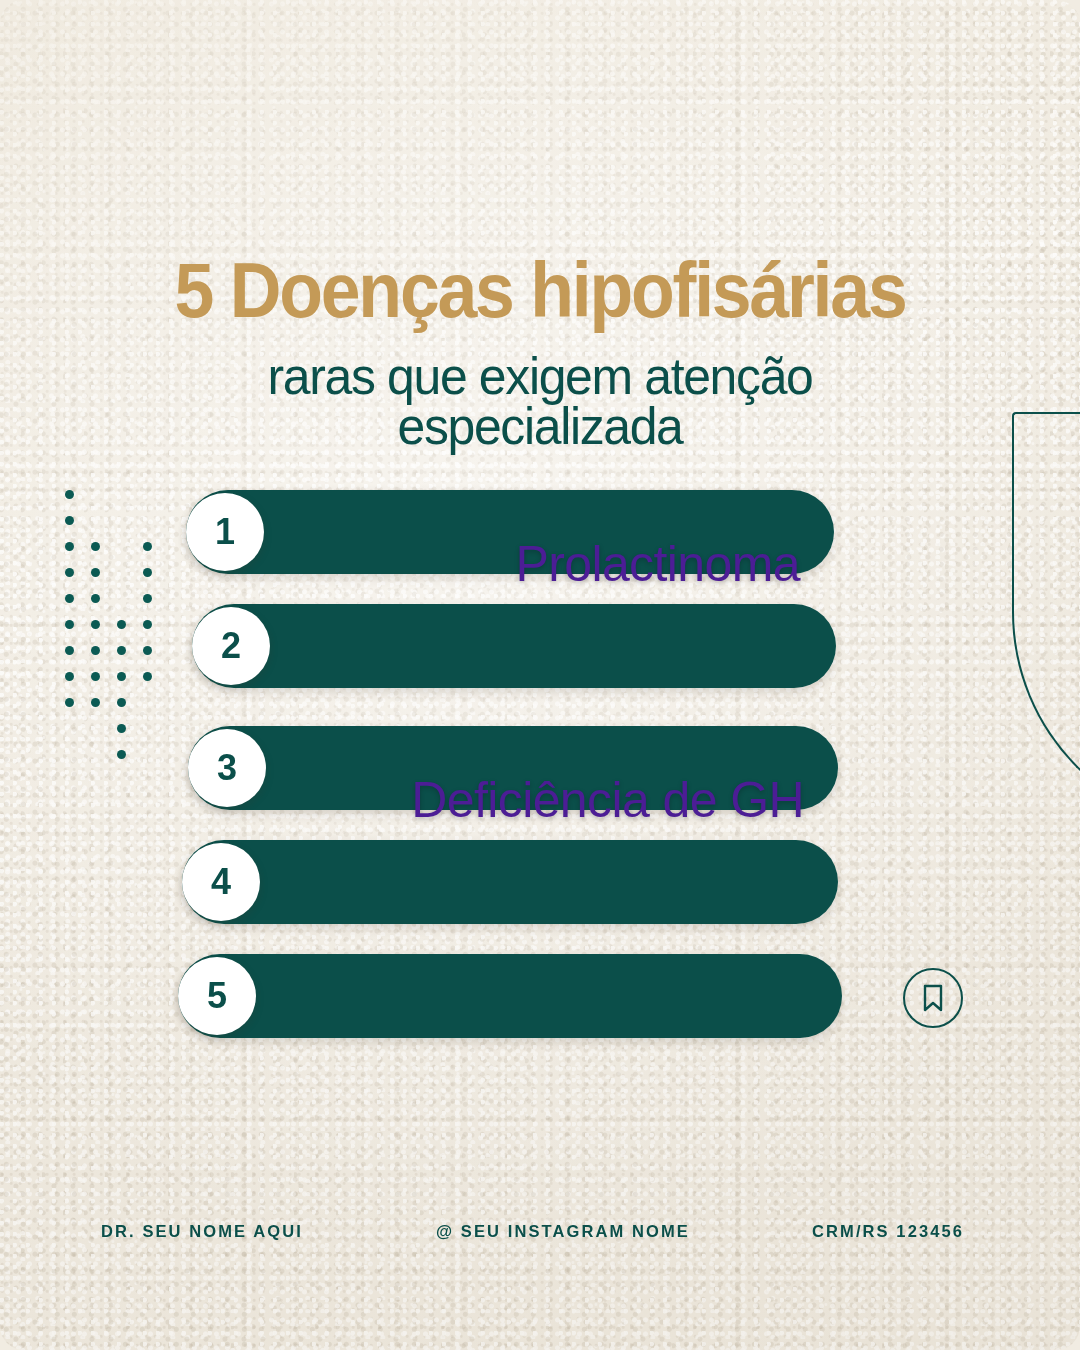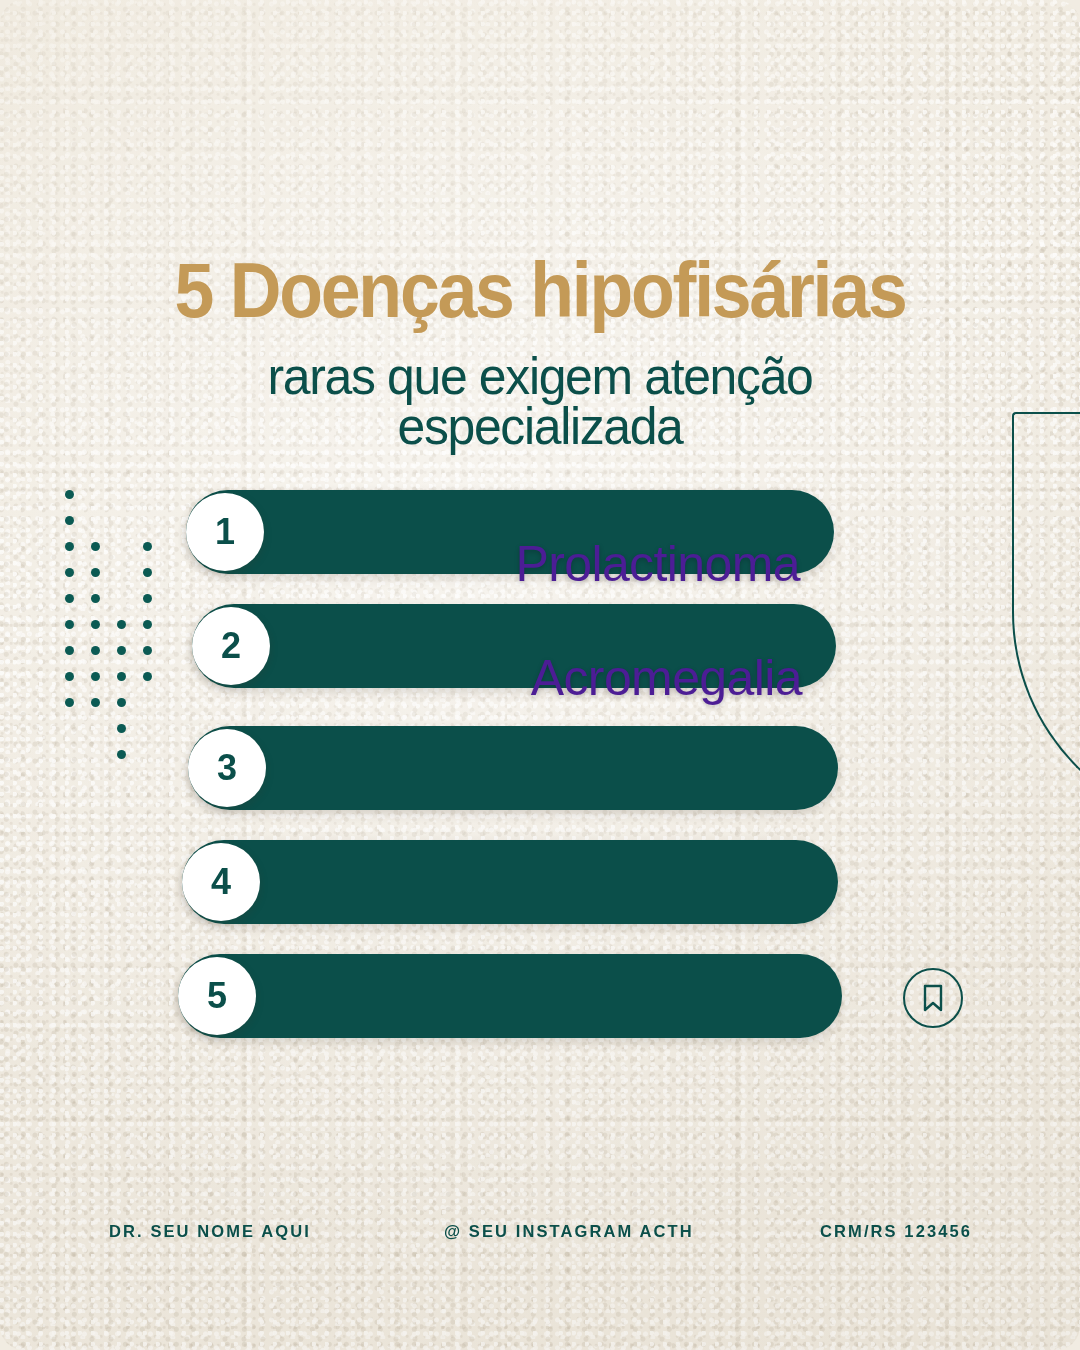--- a/index.html
+++ b/index.html
@@ -94,21 +94,21 @@
 
   
   .bookmark{
     position:absolute;left:903px;top:968px;width:56px;height:56px;
     border:2.5px solid #0b4f4a;border-radius:50%;
     display:flex;align-items:center;justify-content:center;
   }
 
   
   .footer{
-    position:absolute;left:9px;top:1222px;width:976px;height:32px;
+    position:absolute;left:1px;top:1222px;width:976px;height:32px;
   }
   .foot-item{
     position:absolute;top:0;
     font-size:16.5px;font-weight:700;letter-spacing:2.1px;
     color:#0b4f4a;white-space:nowrap;
   }
   .f-left{left:100px;}
   .f-mid{left:435px;}
   .f-right{left:811px;}
 </style>
@@ -172,26 +172,26 @@
   <div class="list">
 
     <div class="row" style="left:186px;top:490px;width:648px;">
       <div class="pill" style="width:648px;"></div>
       <div class="pill-text">Prolactinoma</div>
       <div class="badge">1</div>
     </div>
 
     <div class="row" style="left:192px;top:604px;width:644px;">
       <div class="pill" style="width:644px;"></div>
-      <div class="pill-text">Acromegalia</div>
       <div class="badge">2</div>
     </div>
 
     <div class="row" style="left:188px;top:726px;width:650px;">
       <div class="pill" style="width:650px;"></div>
+      <div class="pill-text">Deficiência de GH</div>
       <div class="badge">3</div>
     </div>
 
     <div class="row" style="left:182px;top:840px;width:656px;">
       <div class="pill" style="width:656px;"></div>
       <div class="badge">4</div>
     </div>
 
     <div class="row" style="left:178px;top:954px;width:664px;">
       <div class="pill" style="width:664px;"></div>
@@ -201,17 +201,17 @@
   </div>
 
   <div class="bookmark">
     <svg width="24" height="28" viewBox="0 0 24 28" fill="none" aria-hidden="true">
       <path d="M4 2 H20 V26 L12 19 L4 26 Z" stroke="#0b4f4a" stroke-width="2.4" stroke-linejoin="round" fill="none"></path>
     </svg>
   </div>
 
   <div class="footer">
     <div class="foot-item f-left">DR. SEU NOME AQUI</div>
-    <div class="foot-item f-mid">@ SEU INSTAGRAM ACTH</div>
+    <div class="foot-item f-mid">@ SEU INSTAGRAM NOME</div>
     <div class="foot-item f-right">CRM/RS 123456</div>
   </div>
 
 </div>
 
 </body></html>

